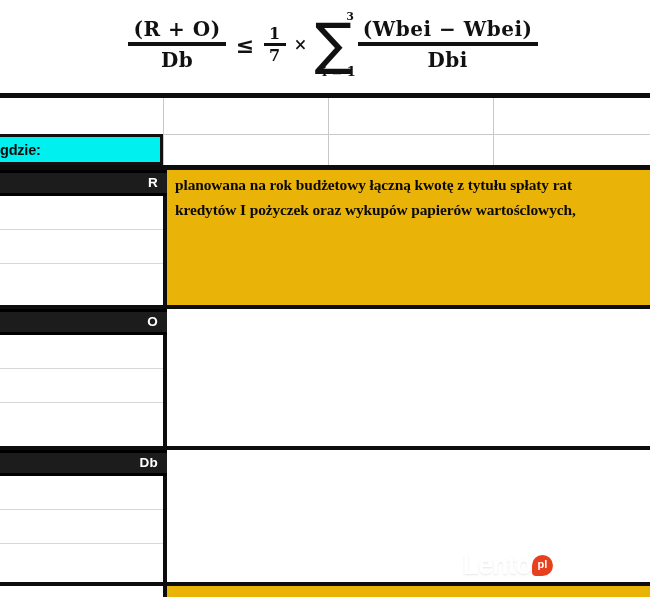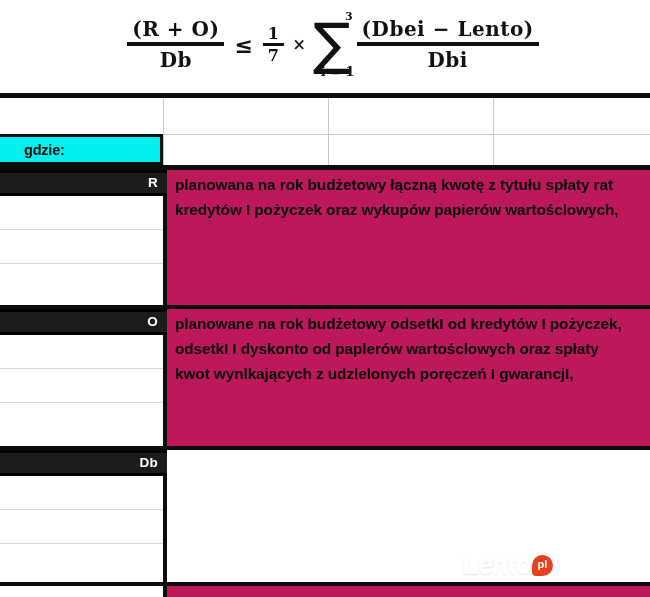--- a/index.html
+++ b/index.html
@@ -136,21 +136,21 @@
     left: 0;
     top: 36px;
     width: 163px;
     height: 31px;
     background: #00f0f0;
     border: 3px solid #101010;
     border-left: none;
     box-sizing: border-box;
     display: flex;
     align-items: center;
-    padding-left: 24px;
+    padding-left: 0;
     font-size: 14.5px;
     font-weight: bold;
     color: #0b0b0b;
     letter-spacing: -0.2px;
   }
 
   
   .group {
     position: absolute;
     left: 0;
@@ -194,21 +194,22 @@
     box-sizing: border-box;
   }
   .blank-row.last { border-bottom: none; }
 
   .text-col {
     position: absolute;
     left: 167px;
     top: 0;
     right: 0;
     box-sizing: border-box;
-    background: #be185d;
+    background: #eab308;
+    font-family: Liberation Serif, serif;
   }
   .desc {
     font-size: 15.4px;
     font-weight: bold;
     color: #0a0a0a;
     line-height: 25px;
     padding: 2px 14px 0 8px;
     letter-spacing: -0.1px;
   }
 
@@ -280,21 +281,21 @@
 
       <span class="times">×</span>
 
       <span class="sigma-wrap">
         <span class="sigma-top">3</span>
         <span class="sigma-glyph">∑</span>
         <span class="sigma-bot">i = 1</span>
       </span>
 
       <span class="frac">
-        <span class="num">(Dbei − Lento)</span>
+        <span class="num">(Wbei − Wbei)</span>
         <span class="bar"></span>
         <span class="den">Dbi</span>
       </span>
 
     </div>
   </div>
 
   <div class="grid">
 
     <div class="hdr-block">
@@ -327,23 +328,20 @@
       <div class="label-col" style="height:137px;">
         <div class="label-cell">
           <span class="chip">O</span>
         </div>
         <div class="blank-col" style="height:111px;">
           <div class="blank-row"></div>
           <div class="blank-row"></div>
           <div class="blank-row last"></div>
         </div>
       </div>
-      <div class="text-col" style="height:137px;">
-        <div class="desc">planowane na rok budżetowy odsetkI od kredytów I pożyczek, odsetkI I dyskonto od paplerów wartośclowych oraz spłaty kwot wynlkających z udzlelonych poręczeń I gwarancjI,</div>
-      </div>
     </div>
 
     <div class="sep-rule" style="top:348px;"></div>
 
     <div class="group" style="top:352px; height:132px;">
       <div class="label-col" style="height:132px;">
         <div class="label-cell">
           <span class="chip">Db</span>
         </div>
         <div class="blank-col" style="height:106px;">

